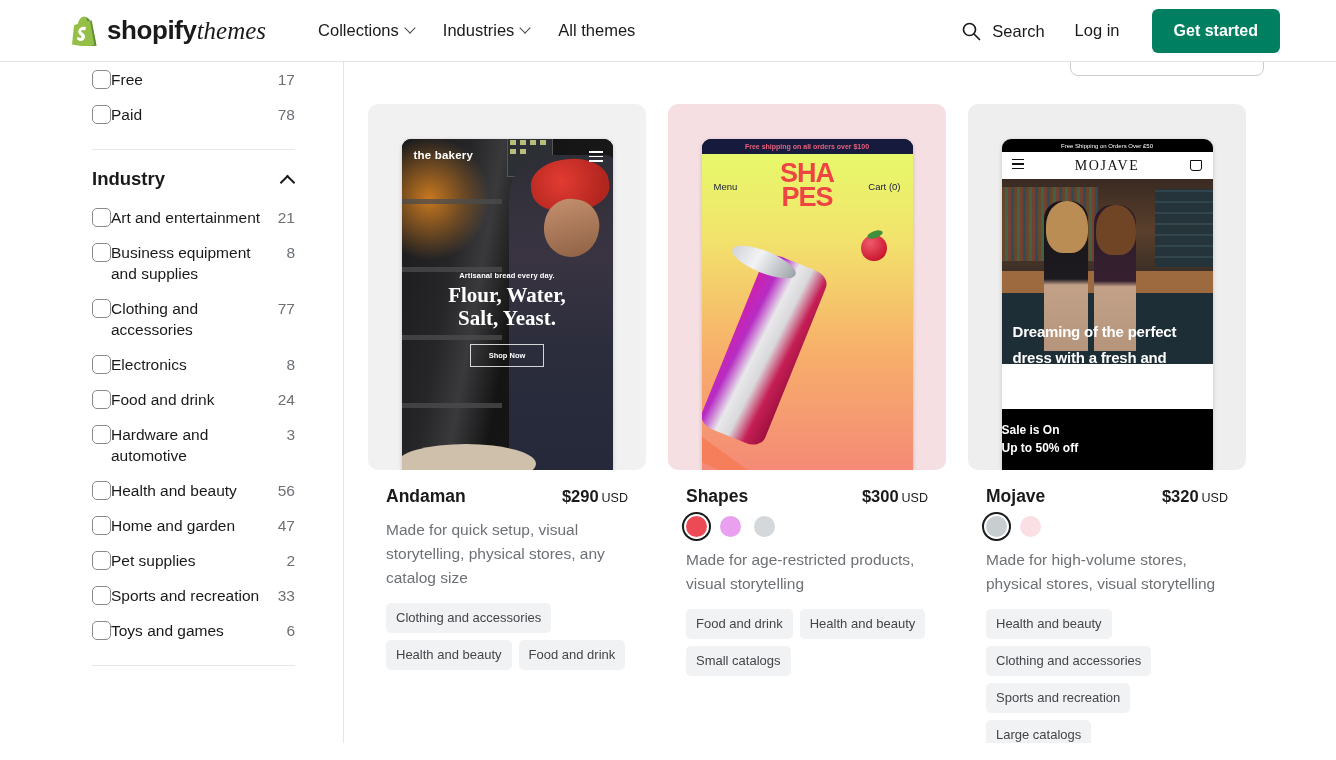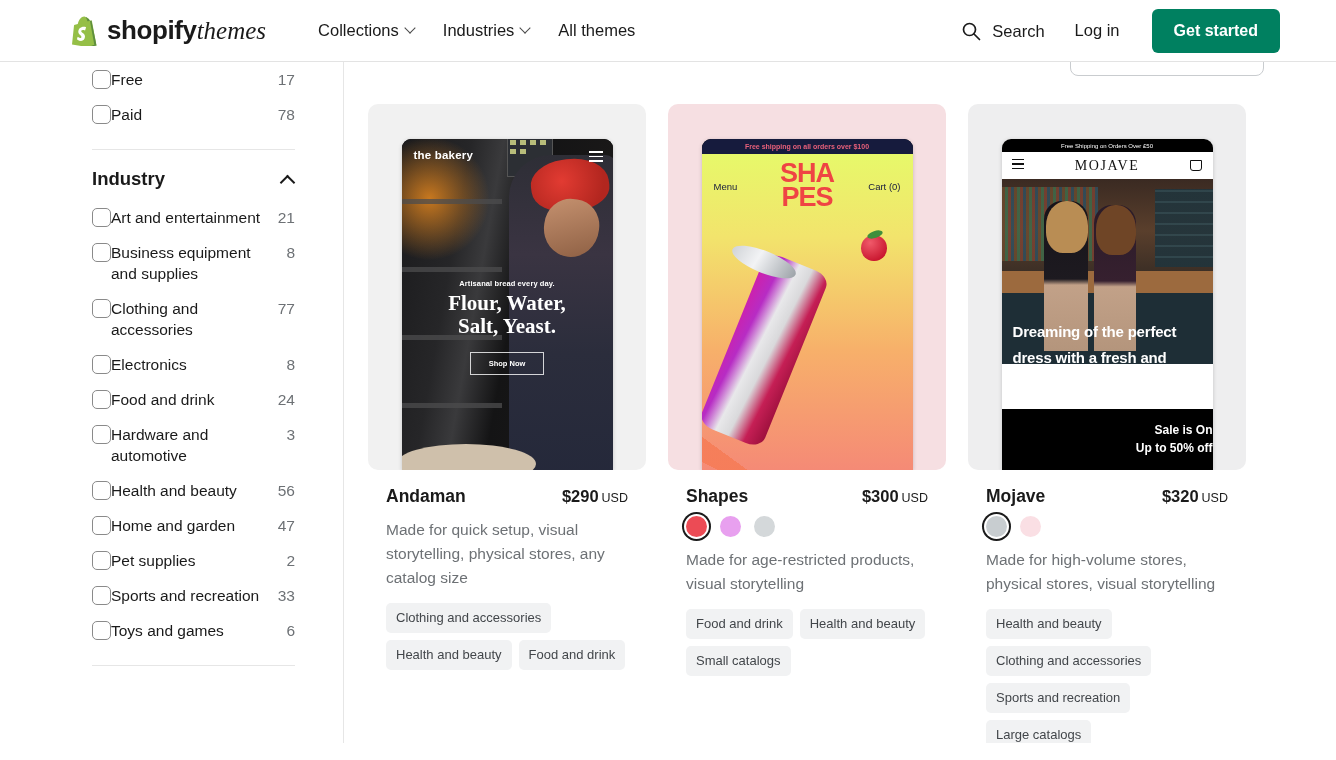--- a/index.html
+++ b/index.html
@@ -146,21 +146,21 @@
     border-radius:44% 50% 40% 46%; transform:rotate(-8deg); }
   .bk-face { position:absolute; right:14px; top:60px; width:55px; height:58px;
     background:linear-gradient(160deg,#c69270 0%,#8d5f43 100%);
     border-radius:48% 46% 52% 50%; transform:rotate(6deg); }
   .bk-brand {
     position:absolute; left:12px; top:10px; color:#fff;
     font-size:11.5px; font-weight:700; letter-spacing:.2px;
   }
   .bk-burger { position:absolute; right:10px; top:12px; width:14px; }
   .bk-burger i { display:block; height:1.6px; background:#fff; margin-bottom:3px; }
-  .bk-copy { position:absolute; left:0; right:0; top:140px; text-align:center; color:#fff; }
+  .bk-copy { position:absolute; left:0; right:0; top:132px; text-align:center; color:#fff; }
   .bk-kicker { font-size:7.5px; letter-spacing:.1px; margin-bottom:4px; font-weight:600; }
   .bk-head { font-family:"Liberation Serif", serif; font-size:21px; line-height:23px; font-weight:700; }
   .bk-btn {
     display:inline-block; margin-top:14px; border:1px solid rgba(255,255,255,.8);
     color:#fff; font-size:7.5px; padding:6px 18px; font-weight:600;
   }
   .bk-dough { position:absolute; left:-6px; bottom:-14px; width:140px; height:40px;
     background:#cfc0ab; border-radius:50%; }
   .bk-panel { position:absolute; left:50%; top:-2px; width:46px; height:40px;
     background:#2c2f34; border:1px solid #555; }
@@ -220,21 +220,21 @@
     background:linear-gradient(180deg,#2a1b28 0%,#36202f 52%,#c2a188 56%,#b4957c 100%); border-radius:18px 18px 0 0; }
   .mj-hair1 { position:absolute; left:44px; top:22px; width:42px; height:52px;
     background:#b98d54; border-radius:48% 48% 40% 40%; }
   .mj-hair2 { position:absolute; left:94px; top:26px; width:40px; height:50px;
     background:#6f4526; border-radius:48% 48% 40% 40%; }
   .mj-copy { position:absolute; left:11px; right:12px; top:180px; color:#fff; }
   .mj-head { font-size:15px; line-height:26px; font-weight:700; letter-spacing:-.2px; }
   .mj-link { font-size:7.5px; margin-top:9px; border-bottom:5px solid #a3a3a3;
     display:inline-block; padding-bottom:3px; font-weight:600; }
   .mj-sale { position:absolute; left:0; right:0; top:270px; bottom:0; background:#000;
-    color:#fff; text-align:right; padding-top:14px; }
+    color:#fff; text-align:left; padding-top:14px; }
   .mj-sale-h { font-size:12px; font-weight:700; }
   .mj-sale-s { font-size:12px; font-weight:700; margin-top:4px; }
 </style>
 </head>
 <body>
 
 <div class="header">
   <div class="brand">
     <svg class="bag-logo" viewBox="0 0 40 46">
       <path d="M30.5 7.2c-.2-.2-.5-.2-.7-.2l-3 .4c-.8-2.5-2.3-5.3-5-5.3h-.3C20.8 1 19.9.5 19 .5c-6.2 0-9.2 7.8-10.1 11.7l-4.3 1.3c-1.3.4-1.4.5-1.6 1.7L0 43.6 24.8 48l13-2.8S30.7 7.5 30.5 7.2z" fill="#95BF47"></path>

